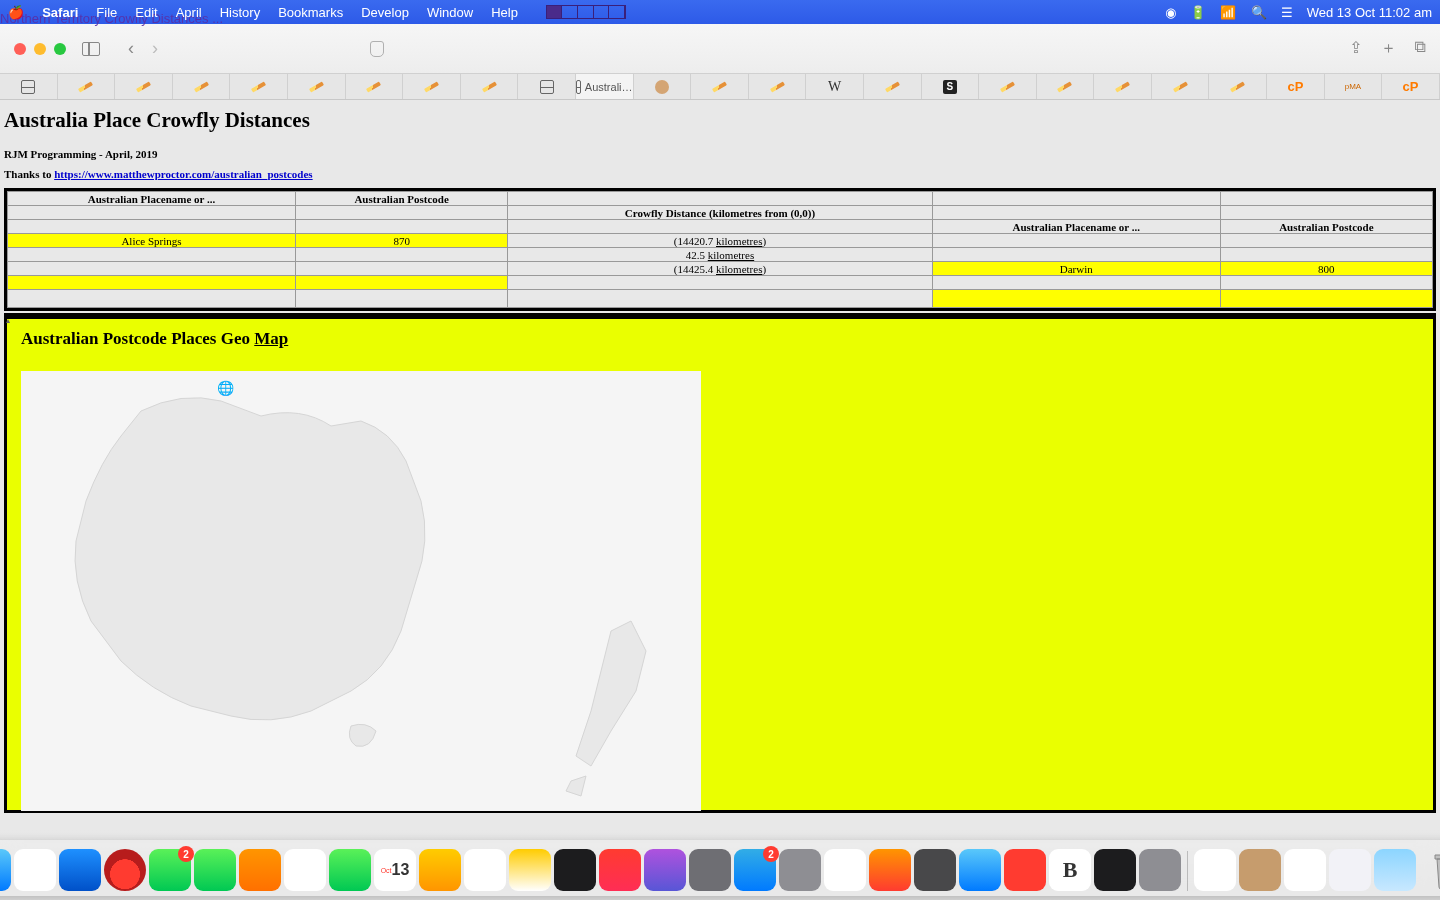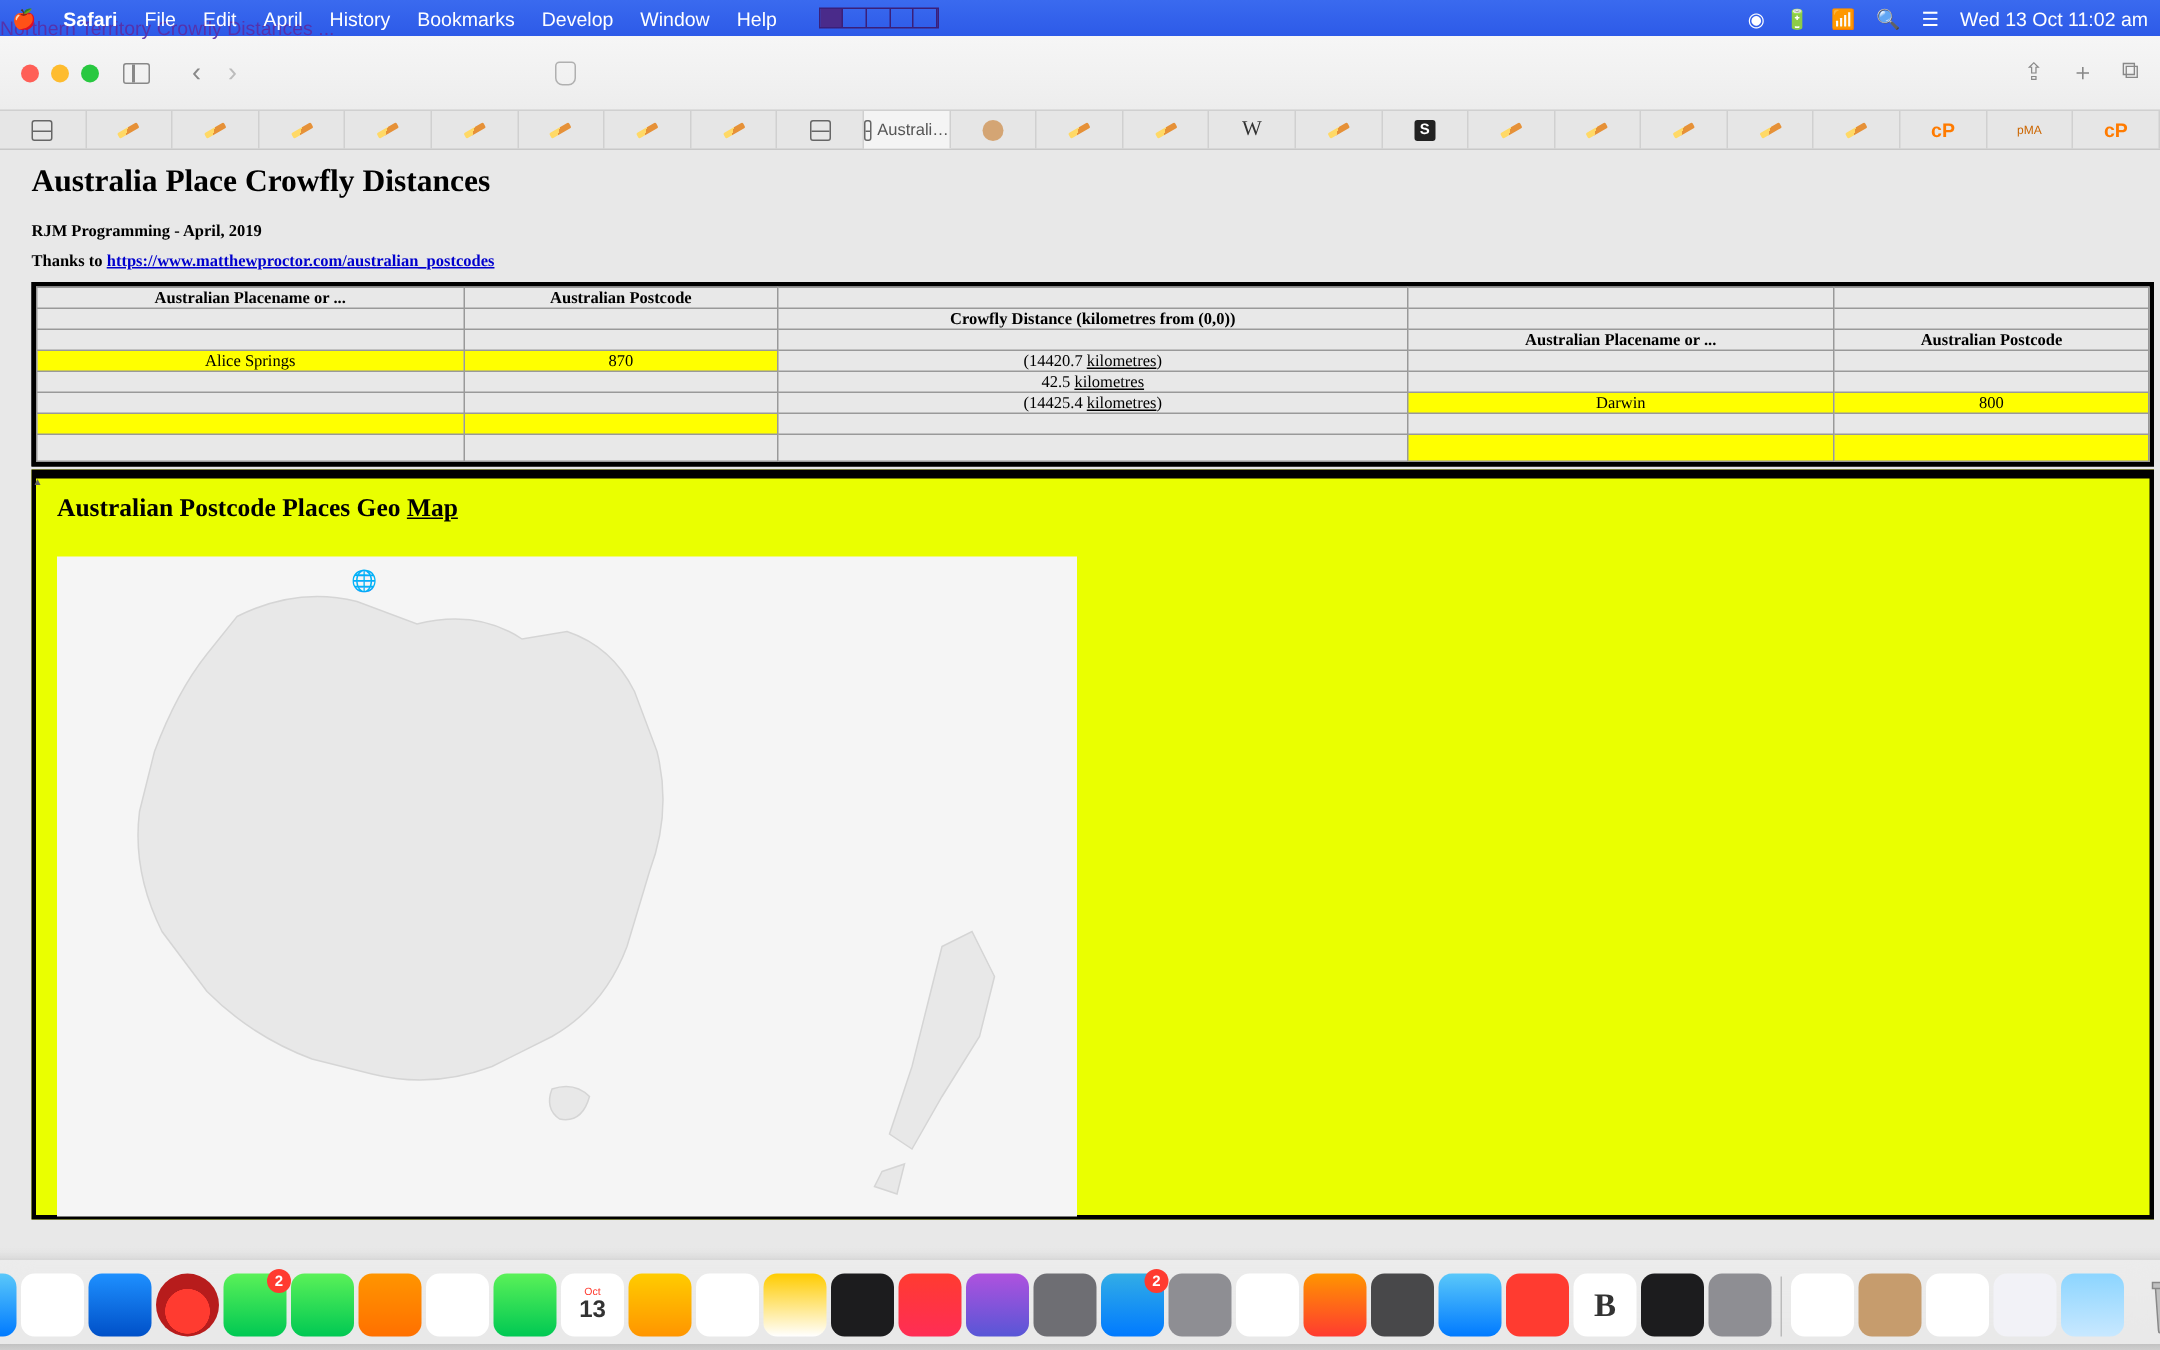--- a/index.html
+++ b/index.html
@@ -37,21 +37,21 @@
 .tab .ico { width:14px; height:14px; display:inline-flex; align-items:center; justify-content:center; border-radius:2px; }
 .ico-pencil { background:linear-gradient(135deg,#ffd966 45%,#e69138 45%); width:15px; height:4px; transform:rotate(-30deg); border-radius:1px;}
 .ico-globe { width:14px;height:14px;border:1.5px solid #666;border-radius:50%;position:relative;}
 .ico-globe::before{content:"";position:absolute;left:0;right:0;top:50%;height:1px;background:#666;}
 .ico-cp { color:#ff7b00; font-weight:700; font-size:13px;}
 .ico-dark { width:14px;height:14px;background:#222;border-radius:2px;color:#fff;font-size:10px;display:flex;align-items:center;justify-content:center;font-weight:700;}
 .ico-w { font-family:serif;font-size:14px;color:#333;}
 .ico-face{width:14px;height:14px;background:#d4a574;border-radius:50%;}
 
 
-.page { background:#e8e8e8; padding:4px 4px 0 21px; height:calc(900px - 24px - 50px - 26px - 70px); overflow:hidden; position:relative;}
+.page { background:#e8e8e8; padding:4px 4px 0 4px; height:calc(900px - 24px - 50px - 26px - 70px); overflow:hidden; position:relative;}
 .page h1 { font-family:"Times New Roman",serif; font-size:21px; font-weight:700; margin:4px 0 8px 0;}
 .byline { font-family:"Times New Roman",serif; font-size:11px; font-weight:700; margin-bottom:8px;margin-top:15px;}
 .thanks { font-family:"Times New Roman",serif; font-size:11px; font-weight:700; margin-bottom:8px;}
 .thanks a { color:#0000cd; }
 
 
 .tblwrap { border:2px solid #000; padding:1px; background:#000; margin-bottom:0;}
 table.main { width:100%; border-collapse:collapse; background:#e8e8e8; font-family:"Times New Roman",serif; font-size:11px;}
 table.main td { border:1px solid #999; text-align:center; height:14px; padding:0 4px; background:#e8e8e8;}
 table.main td.hdr { font-weight:700;}
@@ -307,21 +307,21 @@
     <div class="app" style="background:#fff;"></div>
     <div class="app" style="background:linear-gradient(#1e90ff,#0050c8);"></div>
     <div class="app" style="background:radial-gradient(circle at 50% 60%,#ff3b30 45%,#b71c1c 46%);border-radius:50%;"></div>
     <div class="app" style="background:linear-gradient(#5af158,#00c853);">
         <span class="badge">2</span>
       </div>
     <div class="app" style="background:linear-gradient(#5af158,#00c853);"></div>
     <div class="app" style="background:linear-gradient(#ff9500,#ff7000);"></div>
     <div class="app" style="background:#fff;"></div>
     <div class="app" style="background:linear-gradient(#5af158,#00c853);"></div>
-    <div class="app" style="background:#fff;display:flex;flex-direction:column;align-items:center;justify-content:center;font-size:8px;">
+    <div class="app" style="background:#fff;display:flex;flex-direction:row;align-items:center;justify-content:center;font-size:8px;">
         <span style="color:#ff3b30;font-size:7px;">Oct</span>
         <span style="color:#333;font-size:16px;font-weight:600;">13</span>
       </div>
     <div class="app" style="background:linear-gradient(#ffcc00,#ff9500);"></div>
     <div class="app" style="background:#fff;"></div>
     <div class="app" style="background:linear-gradient(#ffcc00,#fff);"></div>
     <div class="app" style="background:#1c1c1e;"></div>
     <div class="app" style="background:linear-gradient(#ff3b30,#ff2d55);"></div>
     <div class="app" style="background:linear-gradient(#af52de,#5856d6);"></div>
     <div class="app" style="background:#6e6e73;"></div>

